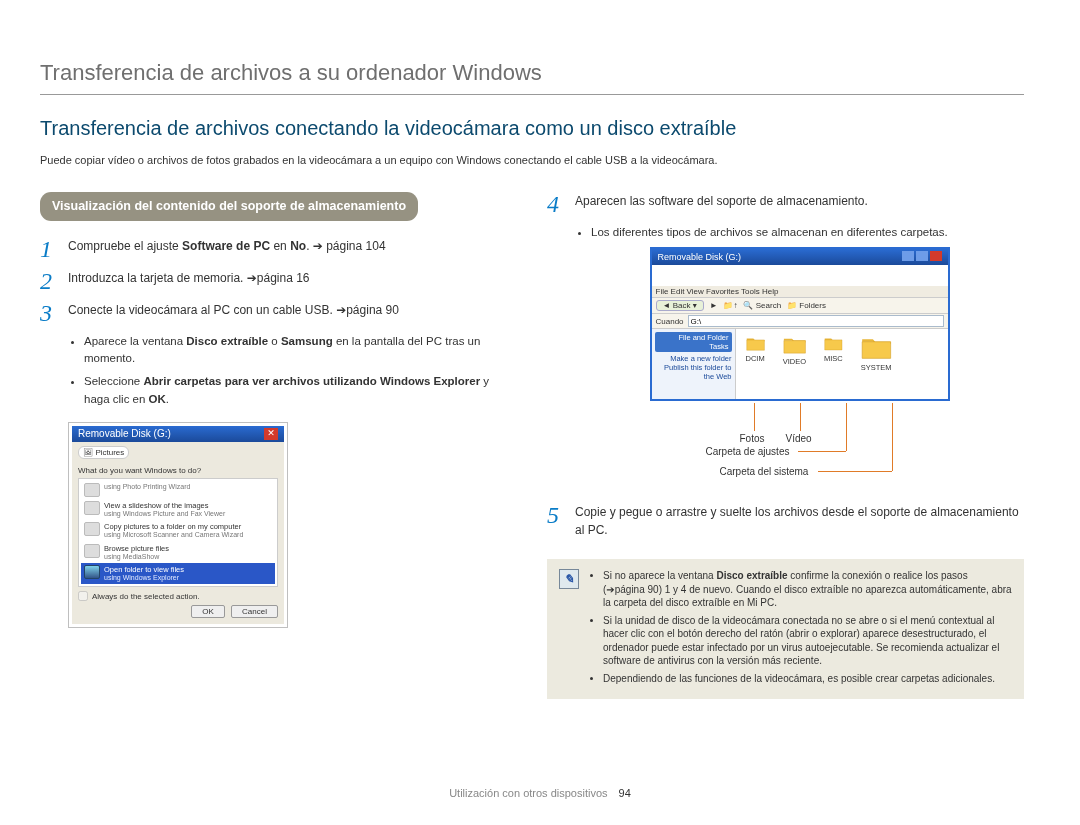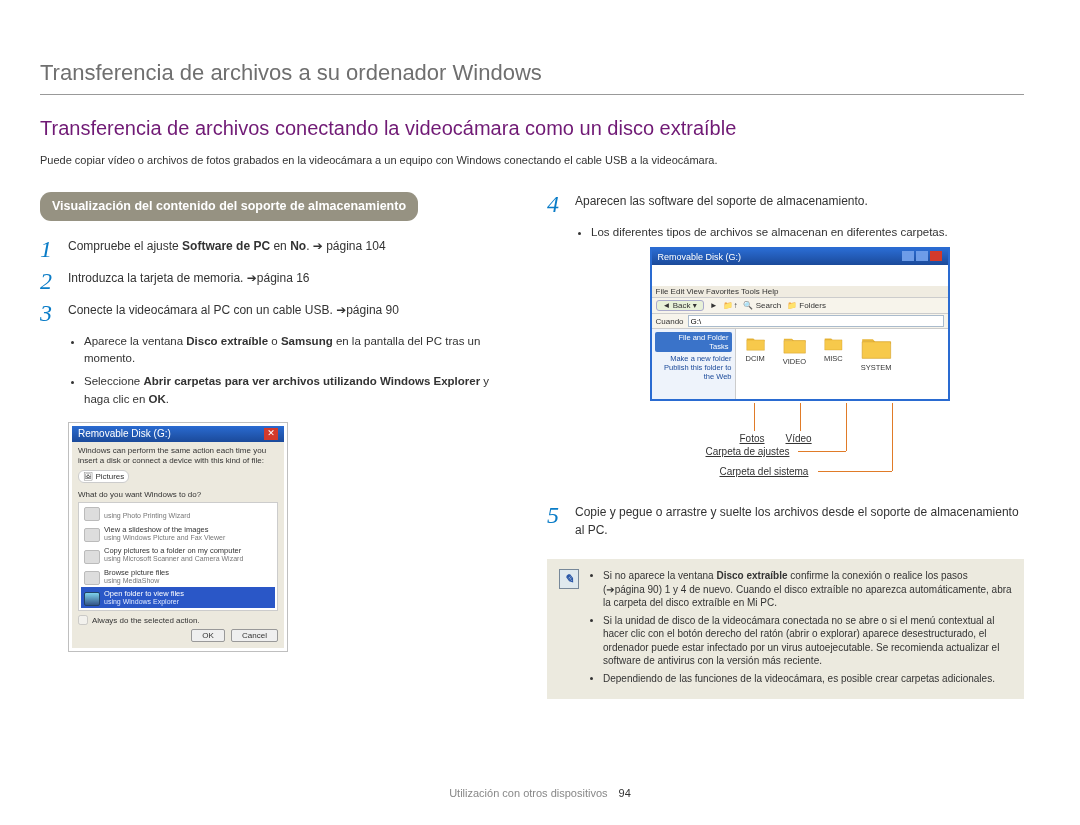--- a/index.html
+++ b/index.html
@@ -1,38 +1,38 @@
 <!DOCTYPE html>
 <html><head>
 <meta charset="utf-8">
 <style>
   * { box-sizing: border-box; margin: 0; padding: 0; }
   html, body { width: 1080px; height: 825px; background: #fff; font-family: Arial, Helvetica, sans-serif; color: #333; }
   .page { padding: 60px 56px 30px 40px; position: relative; height: 100%; }
   .main-title { font-size: 22px; color: #6f6f6f; font-weight: 400; margin-bottom: 8px; }
   .hr-main { border: none; border-top: 1px solid #999; margin-bottom: 22px; }
-  .section-title { font-size: 20px; color: #701a75; font-weight: 400; margin-bottom: 14px; }
+  .section-title { font-size: 20px; color: #0c4a6e; font-weight: 400; margin-bottom: 14px; }
   .intro { font-size: 11px; color: #333; margin-bottom: 26px; }
   .columns { display: flex; gap: 30px; }
   .col { flex: 1; min-width: 0; }
   .badge { display: inline-block; background: #969282; color: #fff; font-size: 12.5px; font-weight: 700; padding: 6px 12px; border-radius: 11px; line-height: 1.35; margin-bottom: 16px; }
   .step { display: flex; gap: 10px; font-size: 12px; line-height: 1.5; margin-bottom: 8px; }
   .stepnum { font-family: Georgia, 'Times New Roman', serif; font-style: italic; font-size: 24px; color: #0a7cc7; min-width: 18px; line-height: 1; }
   .step b { font-weight: 700; }
   .subbullets { margin-left: 30px; font-size: 11.5px; line-height: 1.5; }
   .subbullets li { list-style: disc; margin-left: 14px; margin-bottom: 6px; }
   .img-autoplay { width: 220px; border: 1px solid #bfbfbf; margin-top: 8px; padding: 3px; background: #fff; display: inline-block; margin-left: 28px; }
   .ap-title { background: linear-gradient(#2a6bd1,#1b4a9a); color: #fff; font-size: 10px; padding: 2px 6px; display: flex; justify-content: space-between; align-items: center; }
   .ap-x { background: #d33a2b; width: 14px; height: 12px; display: inline-flex; align-items: center; justify-content: center; font-size: 9px; line-height: 1; }
   .ap-body { background: #ece9de; font-size: 8px; color: #333; padding: 4px 6px 6px 6px; }
   .ap-head { margin-bottom: 4px; line-height: 1.25; }
   .ap-pics { background: #fff; border: 1px solid #ccc; padding: 1px 4px; margin-bottom: 4px; font-size: 8px; display: inline-block; border-radius: 6px; }
   .ap-q { margin: 3px 0 3px 0; }
   .ap-list { background: #fff; border: 1px solid #ccc; height: auto; padding: 2px; }
-  .ap-item { display: flex; gap: 4px; align-items: flex-end; padding: 2px 3px; font-size: 7.5px; line-height: 1.2; }
+  .ap-item { display: flex; gap: 4px; align-items: flex-start; padding: 2px 3px; font-size: 7.5px; line-height: 1.2; }
   .ap-item.highlight { background: #2a57c7; color: #fff; }
   .ap-ico { width: 16px; height: 14px; border: 1px solid #bbb; background: #ddd; border-radius: 2px; flex-shrink: 0; }
   .ap-ico.folder { background: linear-gradient(#7ed1ea,#358); border-color: #246; }
   .ap-subt { font-size: 7px; color: #777; }
   .ap-item.highlight .ap-subt { color: #dfe8ff; }
   .ap-always { margin-top: 4px; font-size: 8px; display: flex; align-items: center; gap: 4px; }
   .ap-always input { width: 10px; height: 10px; }
   .ap-btns { text-align: right; margin-top: 4px; }
   .ap-btn { font-size: 8px; background: #efefef; border: 1px solid #999; padding: 1px 10px; margin-left: 4px; border-radius: 2px; display: inline-block; }
   .img-explorer-wrap { display: flex; flex-direction: column; align-items: center; }
@@ -46,21 +46,21 @@
   .ex-addr { font-size:8px; padding:1px 4px; display:flex; gap:4px; align-items:center; border-bottom:1px solid #ccc; background:#f7f4eb;}
   .ex-addr input { flex:1; font-size:8px; height:12px; border:1px solid #abc; padding:0 2px;}
   .ex-body { display: flex; height: 70px; }
   .ex-side { width: 84px; background: #eef3fb; border-right: 1px solid #ccc; font-size: 7.5px; padding: 3px; color:#1b4a9a;text-align:right; }
   .ex-side-head { background:#3a73c9; color:#fff; padding:1px 3px; border-radius:2px; font-size:7.5px; margin-bottom:2px;}
   .ex-main { flex: 1; display: flex; gap: 18px; padding: 8px 10px; align-items: flex-start; }
   .folder-cell { display:flex; flex-direction:column; align-items:center; font-size:7.5px; gap:2px; }
   .callouts { position: relative; width: 300px; height: 100px; margin-top: 2px; font-size:10px; color:#333; }
   .co-line { position:absolute; background:#e07b28; width:1px; }
   .co-hline { position:absolute; background:#e07b28; height:1px; }
-  .co-label { position:absolute; white-space:nowrap;text-decoration:underline; }
+  .co-label { position:absolute; white-space:nowrap; }
   .notebox { background: #eceadf; padding: 10px 12px 10px 12px; display:flex; gap:10px; margin-top: 20px; }
   .notebox .noteicon { width:20px; height:20px; border:1px solid #789; background:#dfe9ee; display:flex; align-items:center; justify-content:center; color:#2a57a7; font-style:italic; font-weight:bold; font-size:12px; flex-shrink:0; }
   .notebox ul { flex:1; }
   .notebox li { list-style: disc; font-size: 10px; line-height: 1.35; margin-left: 14px; margin-bottom: 4px; }
   .footer { position: absolute; bottom: 26px; left: 0; right: 0; text-align: center; font-size: 11px; color: #888; }
   .footer .pnum { color: #333; margin-left: 8px; }
   svg.fld path.body { fill:#f7c94b; stroke:#d19a1e; stroke-width:0.5;}
   svg.fld path.tab { fill:#e8b63a; }
 </style>
 </head>
@@ -102,21 +102,20 @@
         </li>
       </ul>
 
       
       <div class="img-autoplay">
         <div class="ap-title">
           <span>Removable Disk (G:)</span>
           <span class="ap-x">✕</span>
         </div>
         <div class="ap-body">
-          <div class="ap-head">Windows can perform the same action each time you insert a disk or connect a device with this kind of file:</div>
           <span class="ap-pics">🖼 <span>Pictures</span></span>
           <div class="ap-q">What do you want Windows to do?</div>
           <div class="ap-list">
             <div class="ap-item">
                 <div class="ap-ico"></div>
                 <div>
                   <div class="ap-subt">using Photo Printing Wizard</div>
                 </div>
               </div>
             <div class="ap-item">

